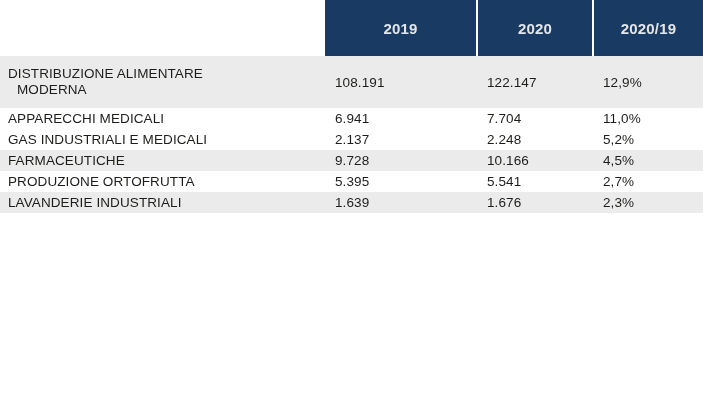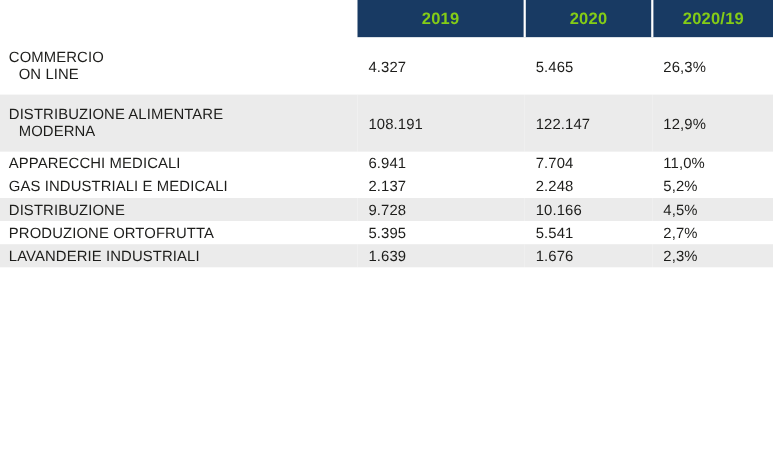--- a/index.html
+++ b/index.html
@@ -23,25 +23,25 @@
     width: 703px;
     table-layout: fixed;
   }
   table.data-table col.c-label { width: 325px; }
   table.data-table col.c-y1    { width: 152px; }
   table.data-table col.c-y2    { width: 116px; }
   table.data-table col.c-var   { width: 110px; }
 
   thead th {
     background: #183a63;
-    color: #84cc16;
+    color: #e5e5e5;
     font-size: 15px;
     font-weight: bold;
     height: 34px;
-    padding: 0;
+    padding: 11px;
     text-align: center;
     vertical-align: middle;
     letter-spacing: 0.2px;
   }
   thead th.blank-head {
     background: #ffffff;
     border: none;
   }
   thead th.col-sep {
     border-left: 2px solid #ffffff;
@@ -90,46 +90,40 @@
     </colgroup>
     <thead>
       <tr>
         <th class="blank-head"></th>
         <th>2019</th>
         <th class="col-sep">2020</th>
         <th class="col-sep">2020/19</th>
       </tr>
     </thead>
     <tbody id="table-body">
-        <tr class="plain tall">
-          <td class="label"><span>COMMERCIO</span><span class="line2">ON LINE</span></td>
-          <td class="num">4.327</td>
-          <td class="num">5.465</td>
-          <td class="num">26,3%</td>
-        </tr>
         <tr class="alt tall">
           <td class="label"><span>DISTRIBUZIONE ALIMENTARE</span><span class="line2">MODERNA</span></td>
           <td class="num">108.191</td>
           <td class="num">122.147</td>
           <td class="num">12,9%</td>
         </tr>
         <tr class="plain">
           <td class="label"><span>APPARECCHI MEDICALI</span></td>
           <td class="num">6.941</td>
           <td class="num">7.704</td>
           <td class="num">11,0%</td>
         </tr>
         <tr class="plain">
           <td class="label"><span>GAS INDUSTRIALI E MEDICALI</span></td>
           <td class="num">2.137</td>
           <td class="num">2.248</td>
           <td class="num">5,2%</td>
         </tr>
         <tr class="alt">
-          <td class="label"><span>DISTRIBUZIONE</span></td>
+          <td class="label"><span>FARMACEUTICHE</span></td>
           <td class="num">9.728</td>
           <td class="num">10.166</td>
           <td class="num">4,5%</td>
         </tr>
         <tr class="plain">
           <td class="label"><span>PRODUZIONE ORTOFRUTTA</span></td>
           <td class="num">5.395</td>
           <td class="num">5.541</td>
           <td class="num">2,7%</td>
         </tr>

